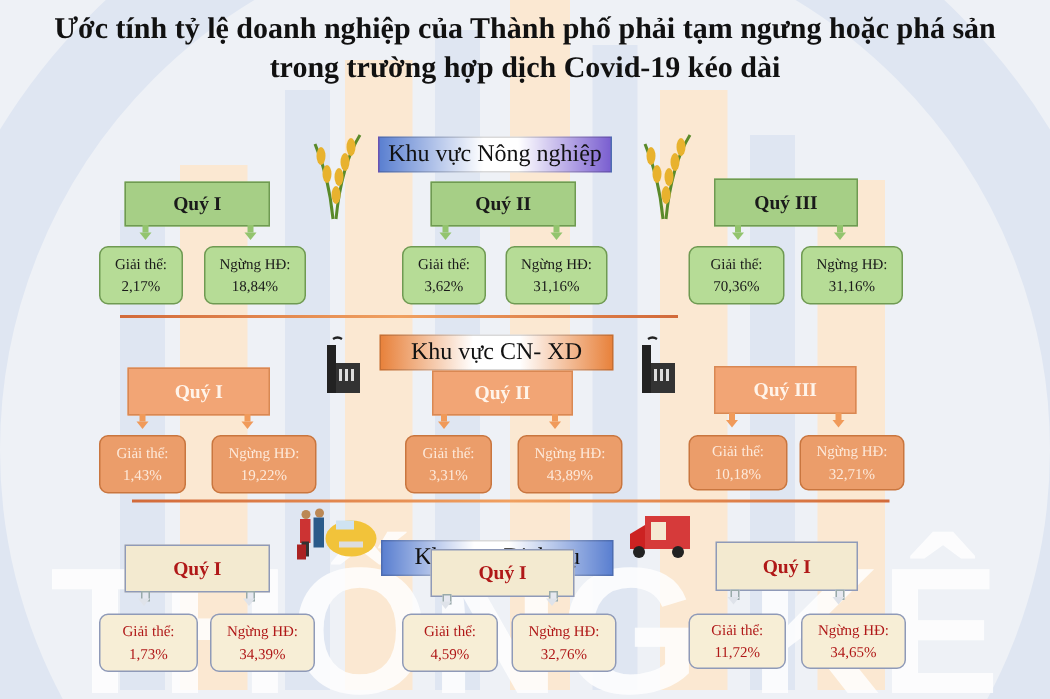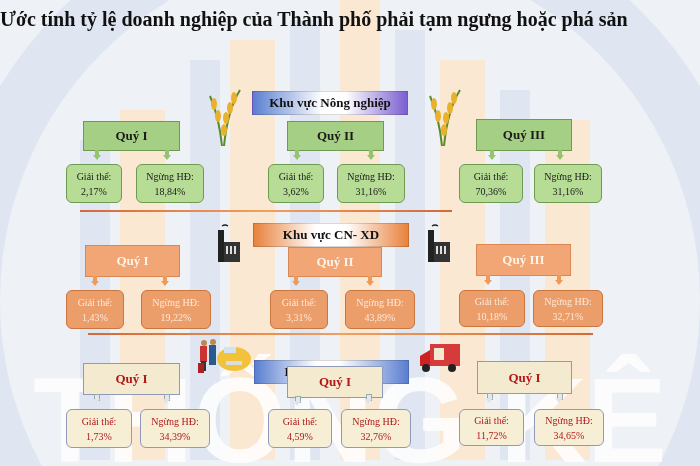--- a/index.html
+++ b/index.html
@@ -1,22 +1,22 @@
 <!DOCTYPE html>
 <html><head>
   <meta charset="utf-8">
   <style>
     html, body { margin:0; padding:0; }
     body { width:700px; height:466px; overflow:hidden; position:relative;
       background:#eef1f6; font-family:"Liberation Serif", serif; }
     .wm { position:absolute; z-index:0; pointer-events:none; }
-    .title { position:absolute; left:0; top:6px; width:700px; text-align:left;
+    .title { position:absolute; left:0; top:6px; width:700px; text-align:center;
       font-weight:bold; font-size:20px; line-height:26px; color:#111; z-index:3; }
     .title div { white-space:nowrap; }
-    .sector-banner { position:absolute; height:22px; font-weight:bold; font-size:13px;
+    .sector-banner { position:absolute; height:22px; font-weight:normal; font-size:16px;
       color:#111; display:flex; align-items:center; justify-content:center; z-index:3;
       border:1px solid rgba(0,0,0,0.15); }
     .banner-agri { background:linear-gradient(90deg,#5a7fd0 0%,#ffffff 45%,#ffffff 60%,#7a5fd0 100%); }
     .banner-ind { background:linear-gradient(90deg,#e8823c 0%,#ffffff 40%,#ffffff 60%,#e8823c 100%); }
     .banner-svc { background:linear-gradient(90deg,#5a7fd0 0%,#ffffff 40%,#ffffff 55%,#5a7fd0 100%); }
     .quarter { position:absolute; font-weight:bold; font-size:13px; display:flex;
       align-items:center; justify-content:center; z-index:3; }
     .q-agri { background:#a6cf86; border:1px solid #6f9a52; color:#1a1a1a; }
     .q-ind { background:#f2a575; border:1px solid #d98853; color:#fff4ea; }
     .q-svc { background:#f3ead0; border:1px solid #8f9ab8; color:#b01818; }
@@ -49,20 +49,21 @@
   <rect x="340" y="0" width="40" height="460" fill="#fbe8d2"></rect>
   <rect x="395" y="30" width="30" height="430" fill="#dfe6f2"></rect>
   <rect x="440" y="60" width="45" height="400" fill="#fbe8d2"></rect>
   <rect x="500" y="90" width="30" height="370" fill="#dfe6f2"></rect>
   <rect x="545" y="120" width="45" height="340" fill="#fbe8d2"></rect>
   <text x="350" y="462" text-anchor="middle" font-family="Liberation Sans, sans-serif" font-weight="bold" font-size="120" fill="#ffffff" opacity="0.85">THỐNG KÊ</text>
 </svg>
 
 <div class="title">
   <div>Ước tính tỷ lệ doanh nghiệp của Thành phố phải tạm ngưng hoặc phá sản</div>
+  <div>trong trường hợp dịch Covid-19 kéo dài</div>
 </div>
 
 <svg class="icon" style="left:204px;top:86px" width="42" height="62" viewBox="0 0 42 62">
   <path d="M20 60 C22 40 26 20 36 4" stroke="#5a8a2a" stroke-width="2" fill="none"></path>
   <path d="M18 60 C16 40 12 24 6 10" stroke="#5a8a2a" stroke-width="2" fill="none"></path>
   <g fill="#e8b22e">
       <ellipse cx="30" cy="12" rx="3" ry="6"></ellipse>
       <ellipse cx="26" cy="22" rx="3" ry="6"></ellipse>
       <ellipse cx="22" cy="32" rx="3" ry="6"></ellipse>
       <ellipse cx="10" cy="18" rx="3" ry="6"></ellipse>

